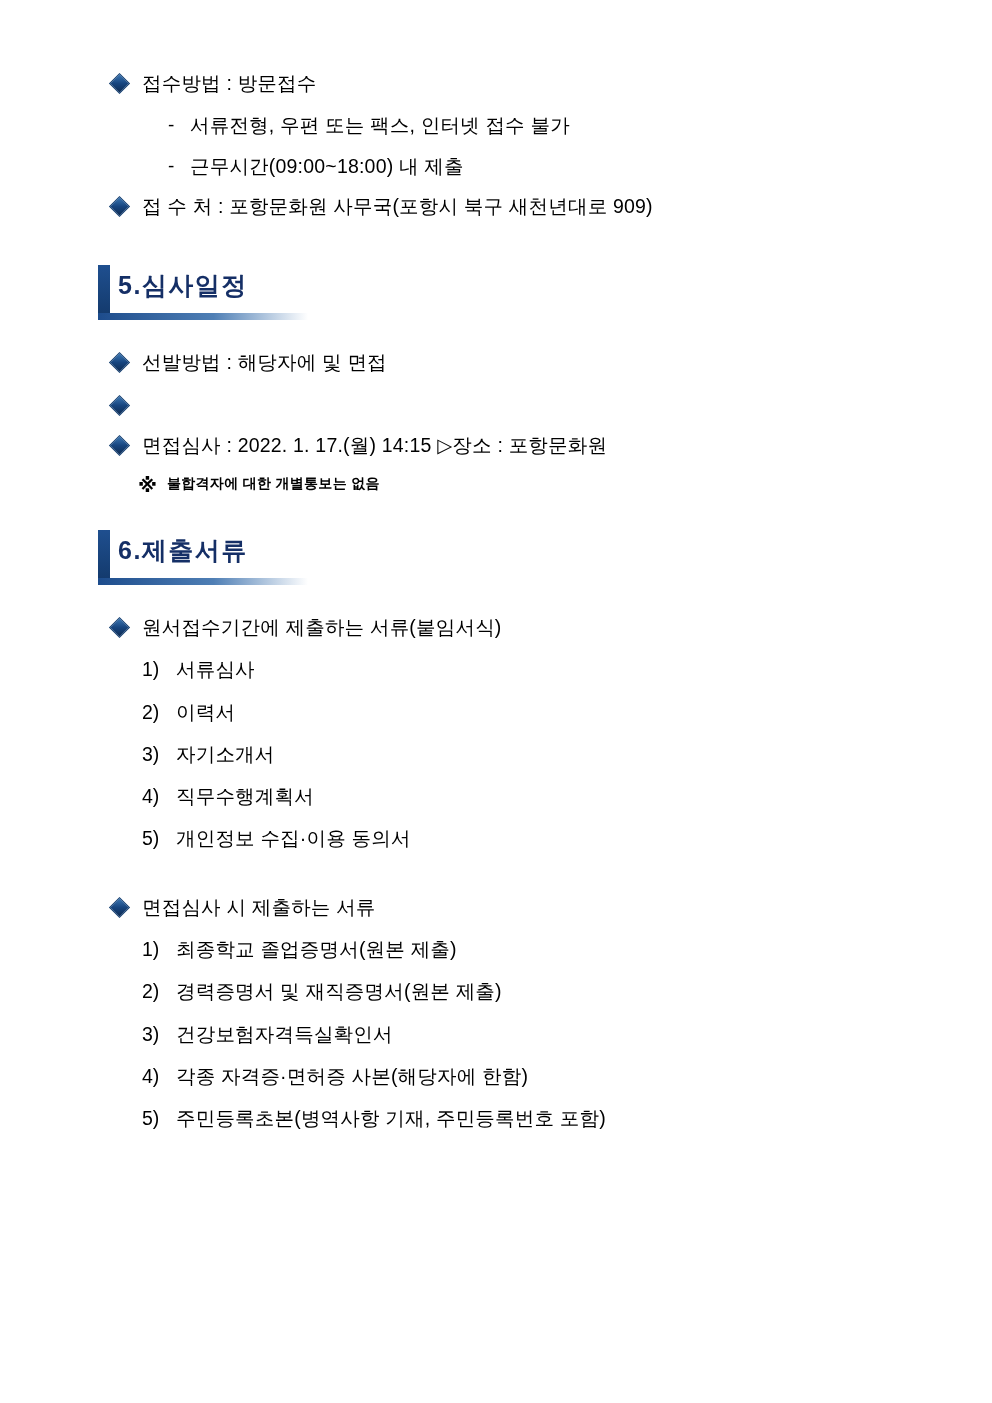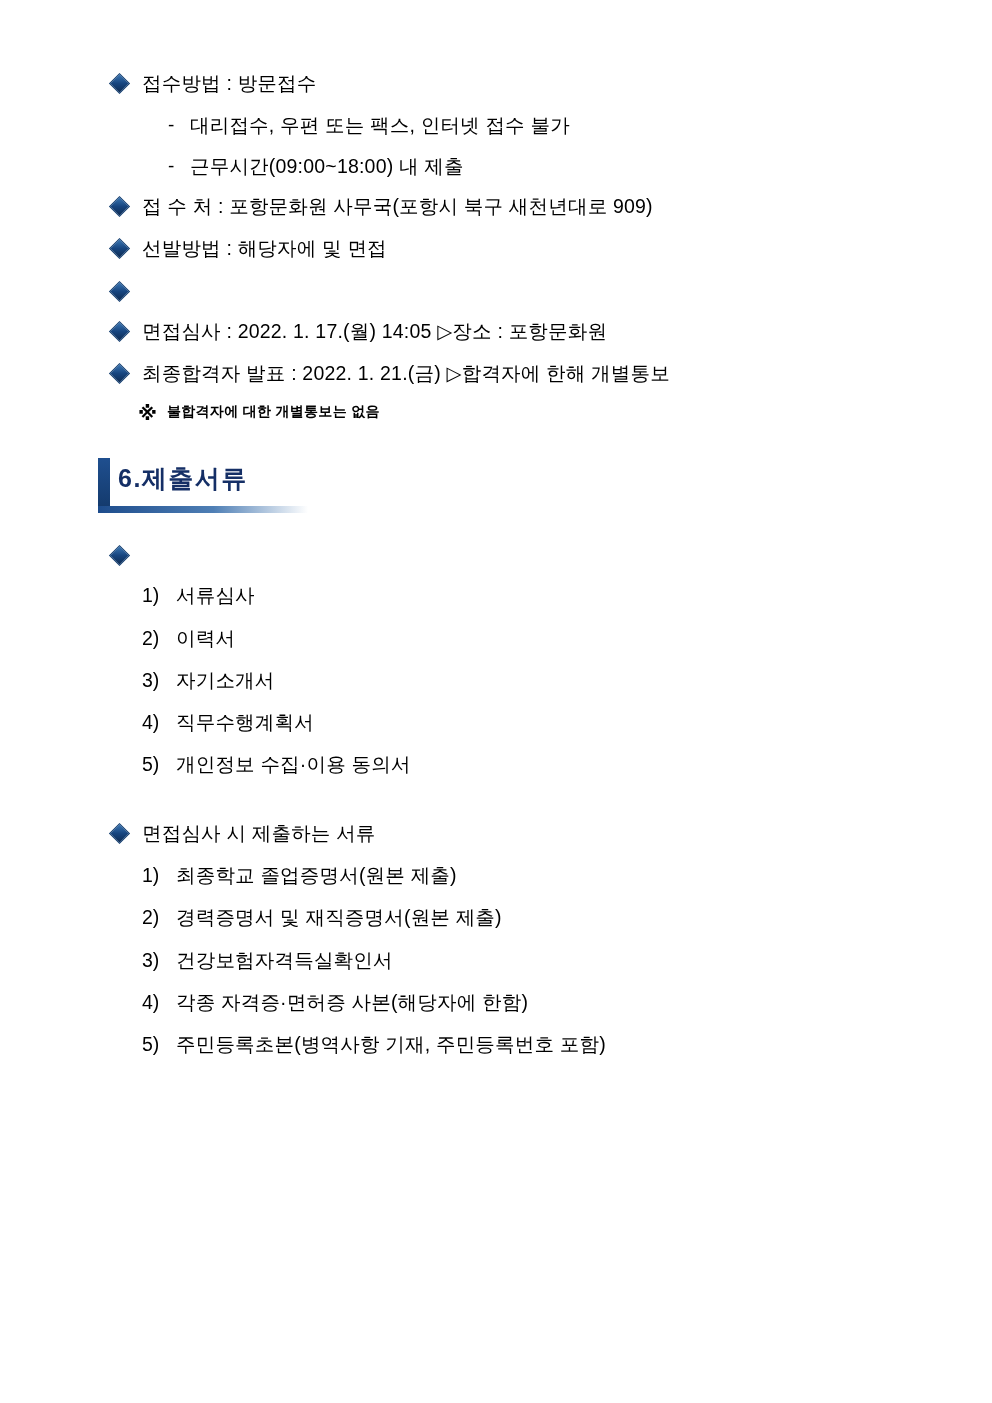--- a/index.html
+++ b/index.html
@@ -139,74 +139,76 @@
 
   <div>
 
     <div class="row">
       <span class="bullet-diamond"></span>
       <span class="txt">접수방법 : 방문접수</span>
     </div>
 
     <div class="sub-row">
       <span class="dash">-</span>
-      <span class="txt">대리접수, 우편 또는 팩스, 인터넷 접수 불가</span>
+      <span class="txt">서류전형, 우편 또는 팩스, 인터넷 접수 불가</span>
     </div>
 
     <div class="sub-row">
       <span class="dash">-</span>
       <span class="txt">근무시간(09:00~18:00) 내 제출</span>
     </div>
 
     <div class="row">
       <span class="bullet-diamond"></span>
       <span class="txt">접 수 처 : 포항문화원 사무국(포항시 북구 새천년대로 909)</span>
     </div>
 
   </div>
 
+  <div class="section">
+    <span class="bar"></span>
+    <span class="underline"></span>
+    <span class="stitle">5.심사일정</span>
+  </div>
 
   <div>
 
     <div class="row">
       <span class="bullet-diamond"></span>
       <span class="txt">선발방법 : 해당자에 및 면접</span>
     </div>
 
     <div class="row">
       <span class="bullet-diamond"></span>
     </div>
 
     <div class="row">
       <span class="bullet-diamond"></span>
-      <span class="txt">면접심사 : 2022. 1. 17.(월) 14:05 ▷장소 : 포항문화원</span>
-    </div>
-
-    <div class="row">
-      <span class="bullet-diamond"></span>
-      <span class="txt">최종합격자 발표 : 2022. 1. 21.(금) ▷합격자에 한해 개별통보</span>
-    </div>
+      <span class="txt">면접심사 : 2022. 1. 17.(월) 14:15 ▷장소 : 포항문화원</span>
+    </div>
+
 
     <div class="note-row">
       <span class="note-mark">※</span>
       <span class="note-txt">불합격자에 대한 개별통보는 없음</span>
     </div>
 
   </div>
 
   <div class="section" style="margin-top:33px;">
     <span class="bar"></span>
     <span class="underline"></span>
     <span class="stitle">6.제출서류</span>
   </div>
 
   <div>
 
     <div class="row">
       <span class="bullet-diamond"></span>
+      <span class="txt">원서접수기간에 제출하는 서류(붙임서식)</span>
     </div>
 
     <div class="num-row">
       <span class="num">1)</span>
       <span class="txt">서류심사</span>
     </div>
     <div class="num-row">
       <span class="num">2)</span>
       <span class="txt">이력서</span>
     </div>

